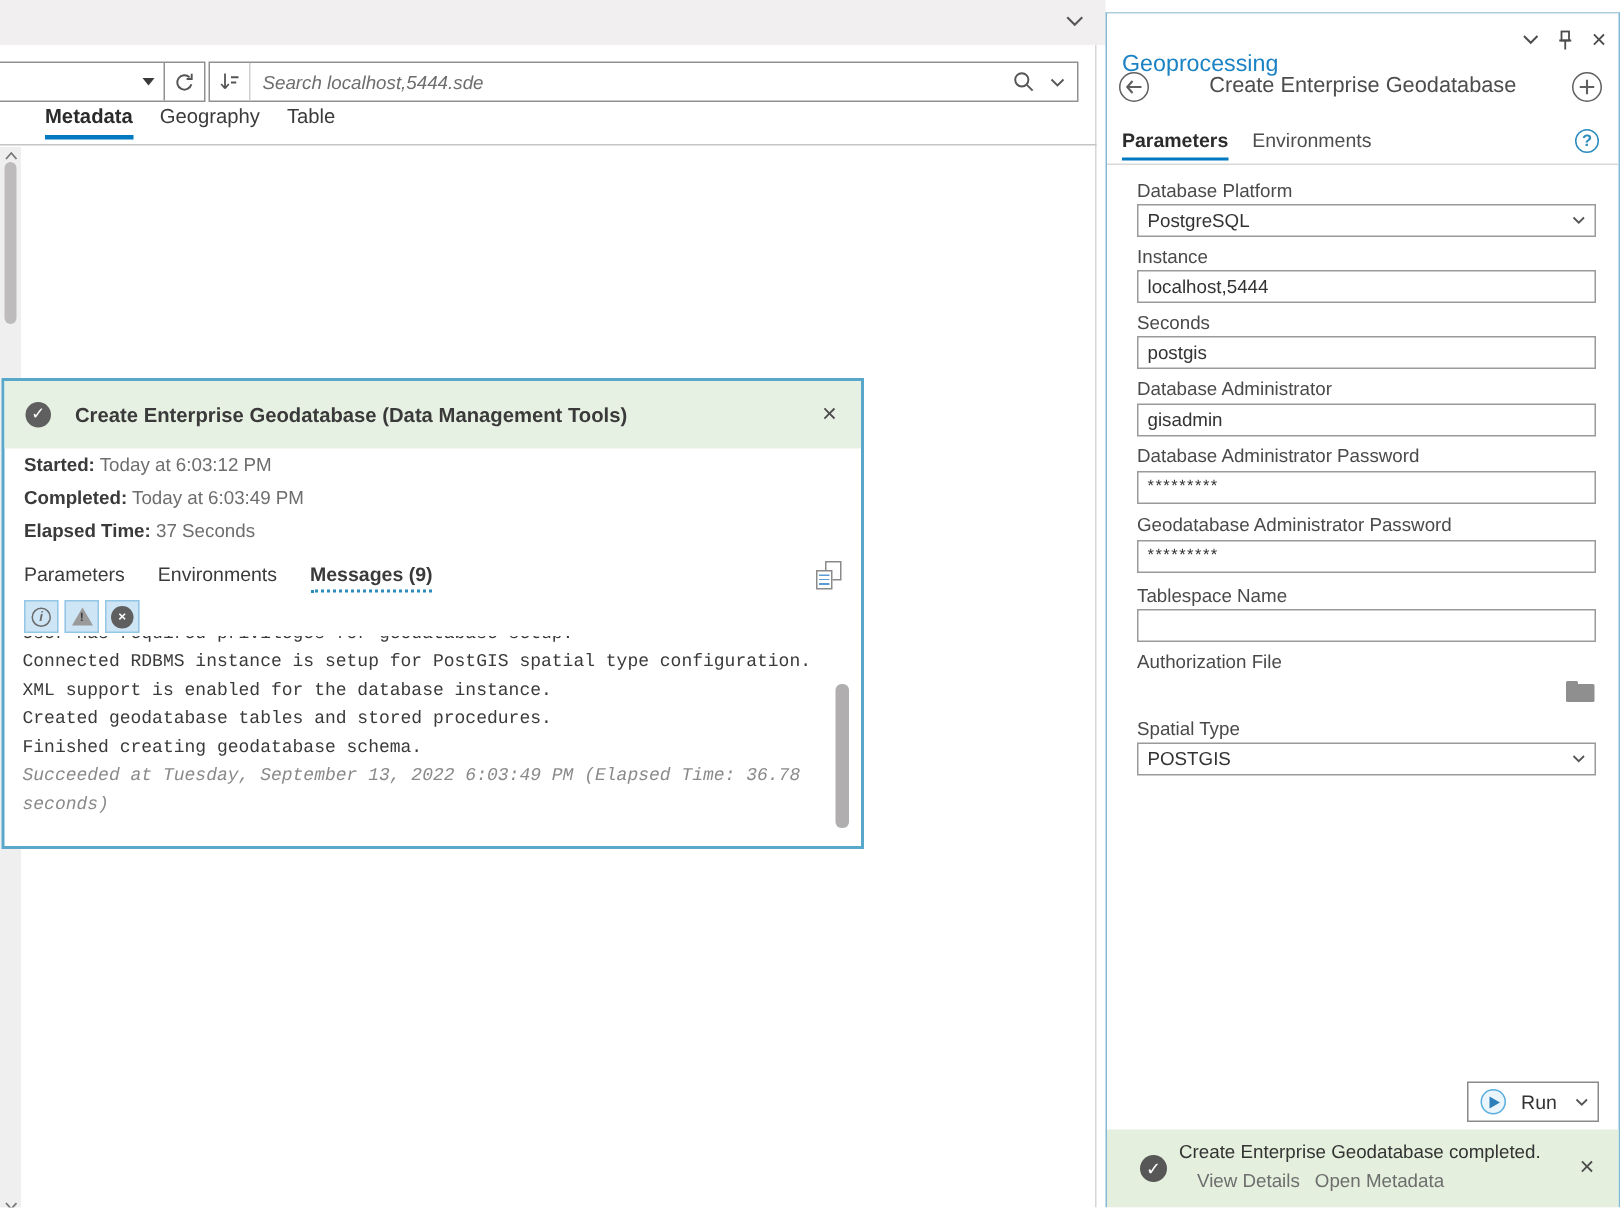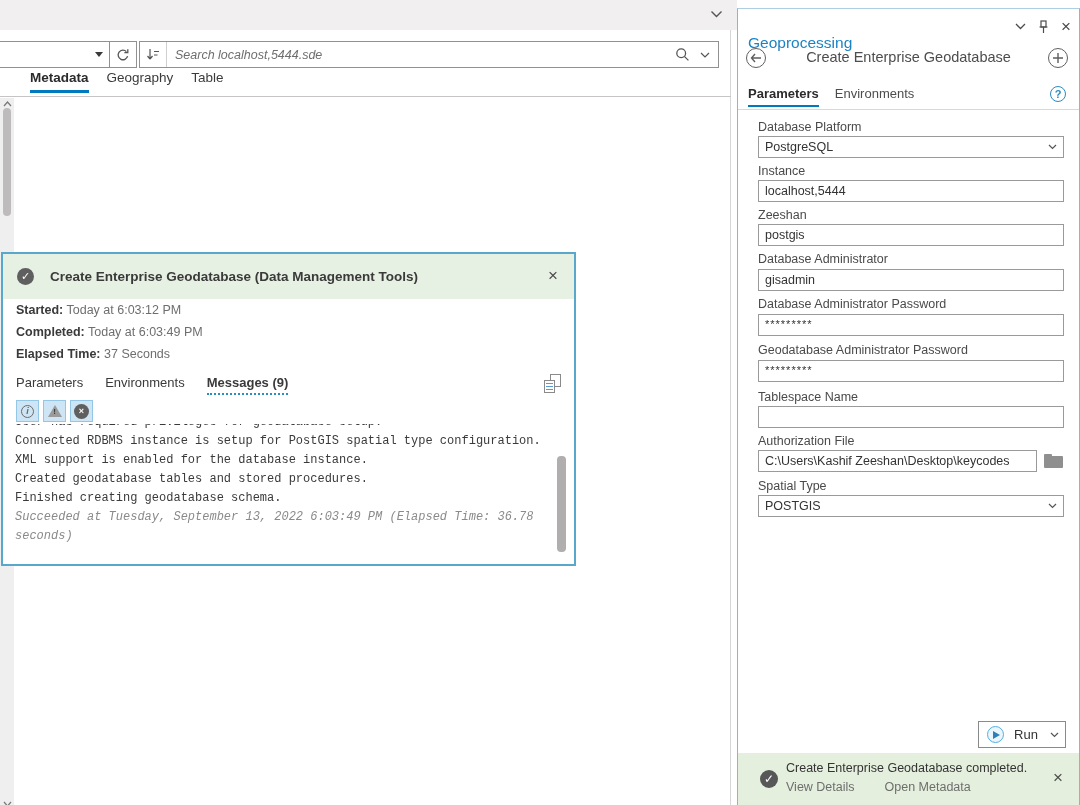--- a/index.html
+++ b/index.html
@@ -99,21 +99,21 @@
 
   #run-btn { left:240px; top:712px; width:88px; height:27px; background:#fff; border:1px solid #8a8a8a; display:flex; align-items:center; }
   .play-circle { width:17px; height:17px; border:1.5px solid #58aede; border-radius:50%; background:#eaf5fc; display:flex; align-items:center; justify-content:center; margin-left:8px; }
   .play-tri { width:0; height:0; border-left:7px solid #2c7fb8; border-top:4.5px solid transparent; border-bottom:4.5px solid transparent; margin-left:2px; }
   #run-label { flex:1; text-align:center; font-size:13px; color:#333; }
   #run-chev { padding:0 6px 0 2px; }
 
   #gp-note { left:0; bottom:0; width:100%; height:52px; background:#e4efdd; }
   #note-check { position:absolute; left:22px; top:17px; width:18px; height:18px; border-radius:50%; background:#575757; color:#fff; font-size:12px; line-height:18px; text-align:center; }
   #note-title { position:absolute; left:48px; top:8px; font-size:12.5px; color:#333; }
-  #note-links { position:absolute; left:48px; top:27px; display:flex; gap:30px; }
+  #note-links { position:absolute; left:60px; top:27px; display:flex; gap:10px; }
   .note-link { font-size:12.5px; color:#6e6e6e; }
   #note-close { position:absolute; right:16px; top:16px; }
 
   svg { display:block; }
 </style>
 </head>
 <body>
 
 <div id="stage">
 
@@ -285,21 +285,21 @@
             <path d="M1 1l3.5 3.5L8 1" fill="none" stroke="#555" stroke-width="1.2"></path>
           </svg>
       </span>
     </div>
 
     <div class="field-label" style="top:155px;">Instance</div>
     <div class="field-box" style="top:171px;">
       <span class="val">localhost,5444</span>
     </div>
 
-    <div class="field-label" style="top:199px;">Zeeshan</div>
+    <div class="field-label" style="top:199px;">Seconds</div>
     <div class="field-box" style="top:215px;">
       <span class="val">postgis</span>
     </div>
 
     <div class="field-label" style="top:243px;">Database Administrator</div>
     <div class="field-box" style="top:260px;justify-content:center;">
       <span class="val">gisadmin</span>
     </div>
 
     <div class="field-label" style="top:288px;">Database Administrator Password</div>
@@ -311,23 +311,20 @@
     <div class="field-box pw" style="top:351px;">
       <span class="val">*********</span>
     </div>
 
     <div class="field-label" style="top:381px;">Tablespace Name</div>
     <div class="field-box" style="top:397px;">
       <span class="val"></span>
     </div>
 
     <div class="field-label" style="top:425px;">Authorization File</div>
-    <div class="field-box" style="top:441px; width:279px;">
-      <span class="val">C:\Users\Kashif Zeeshan\Desktop\keycodes</span>
-    </div>
     <div class="folder-icon" style="left:306px; top:445px;">
       <span class="tab"></span>
         <span class="body"></span>
     </div>
 
     <div class="field-label" style="top:470px;text-align:right;">Spatial Type</div>
     <div class="field-box" style="top:486px;">
       <span class="val">POSTGIS</span>
       <span class="sel-chev">
         <svg width="9" height="6" viewBox="0 0 9 6">

